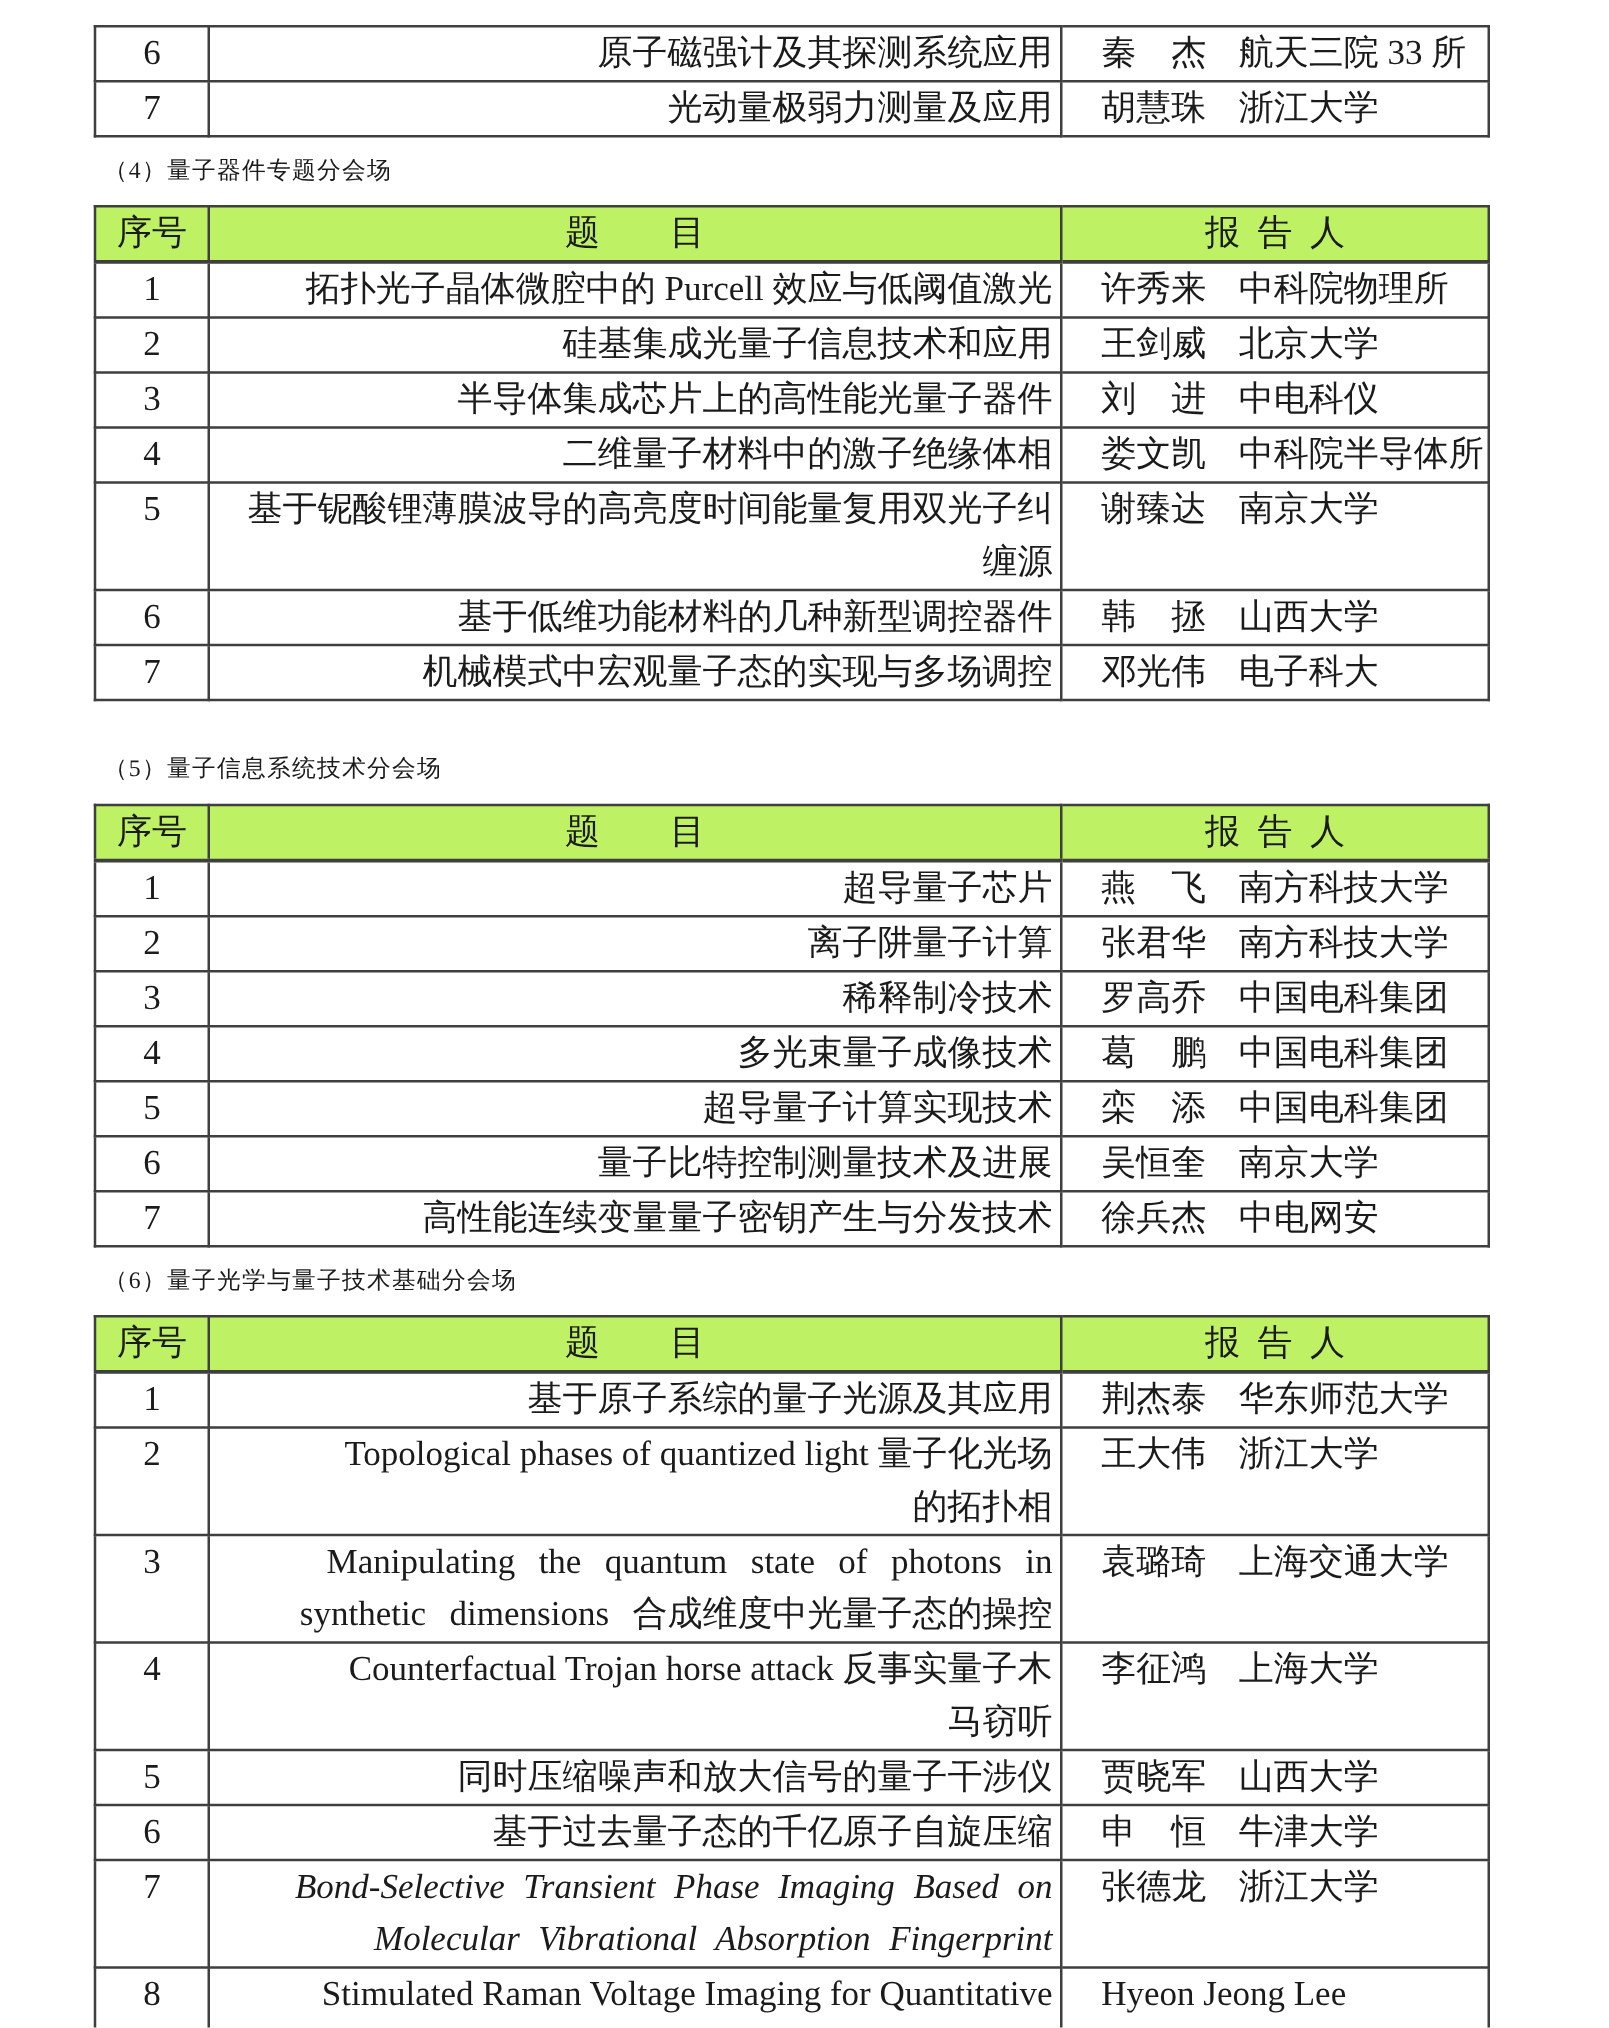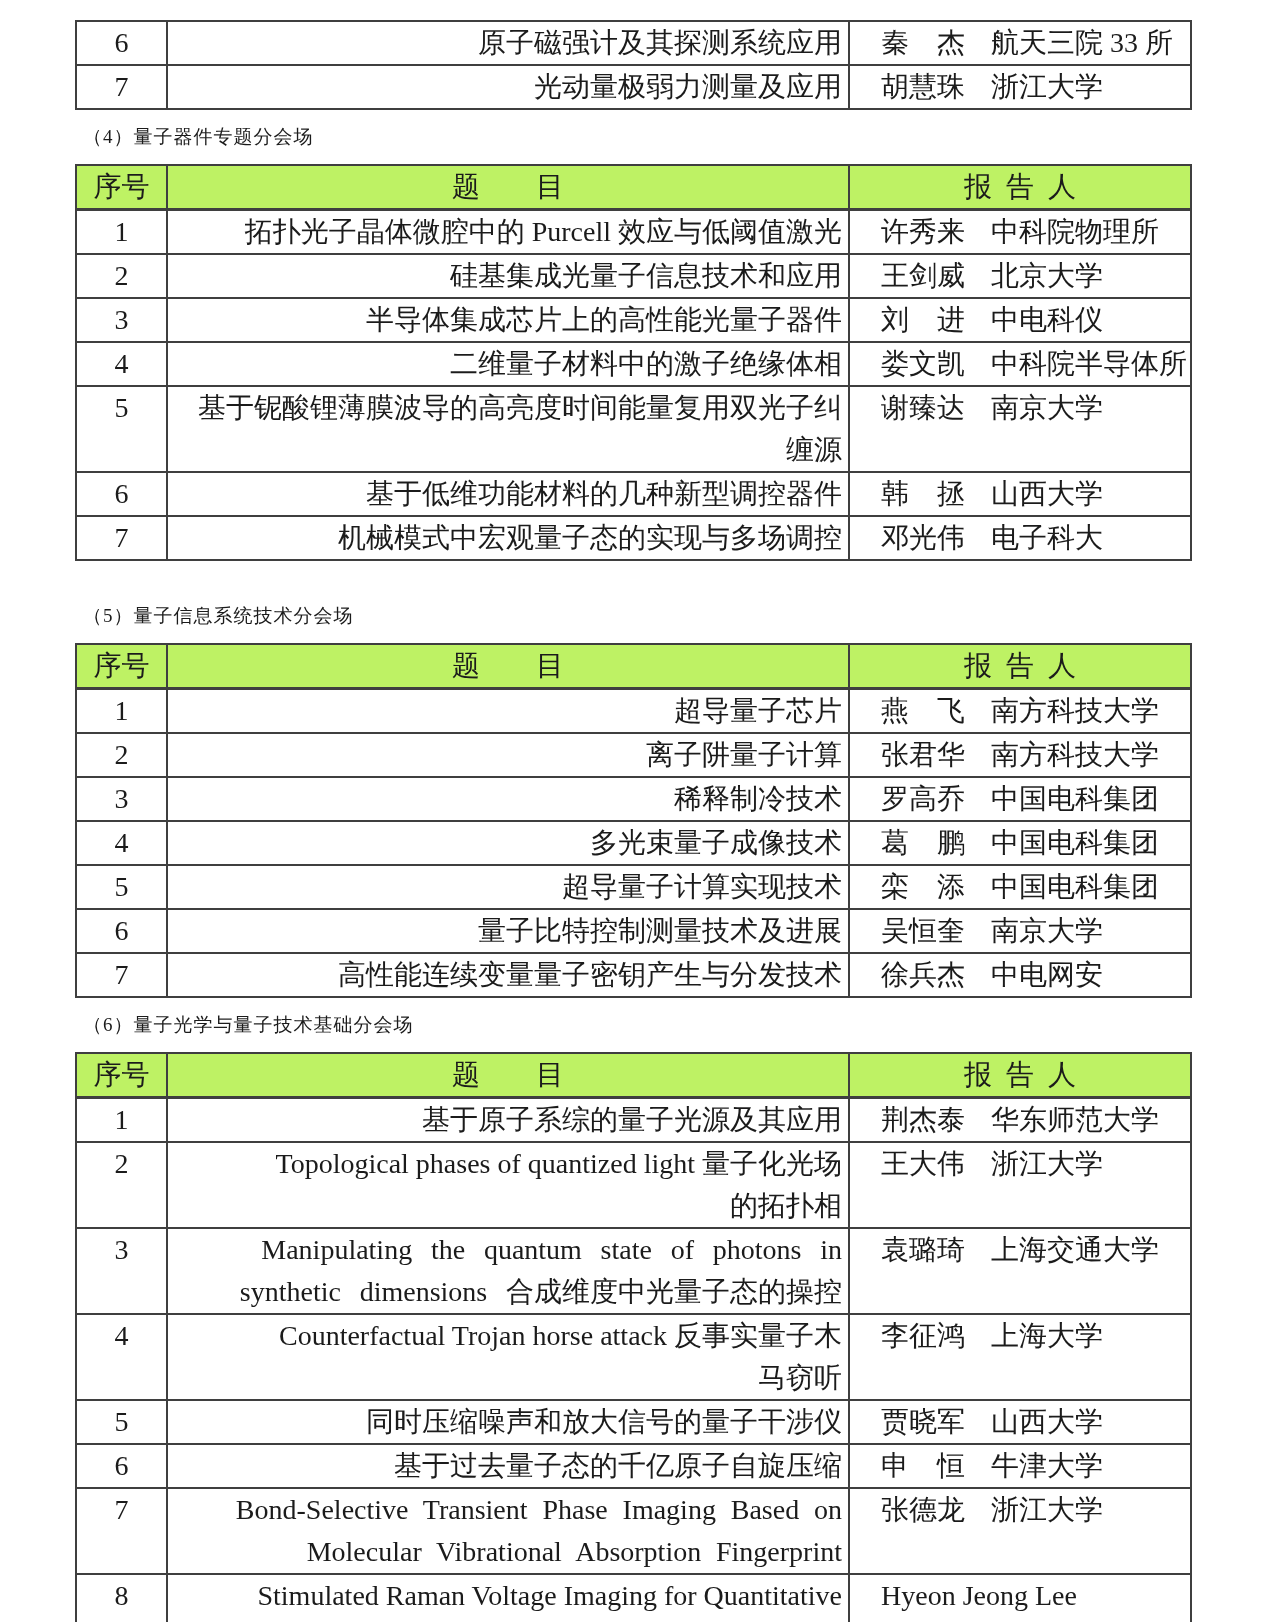--- a/index.html
+++ b/index.html
@@ -54,21 +54,21 @@
     padding-left: 31px;
     white-space: nowrap;
   }
   .reporter-name {
     display: inline-block;
     min-width: 84px;
   }
   .reporter-org { margin-left: 26px; }
   
   #s6 tr:nth-child(3) td.title { word-spacing: 0.42em; }
-  #s6 tr:nth-child(7) td.title { word-spacing: 0.28em; }
+  #s6 tr:nth-child(7) td.title { word-spacing: 0.28em; font-style: italic; }
 </style>
 </head>
 <body>
 
 <div id="doc">
   <div class="section" id="s3-partial">
 
     <table class="session-table">
       <colgroup>
         <col style="width:91px">

